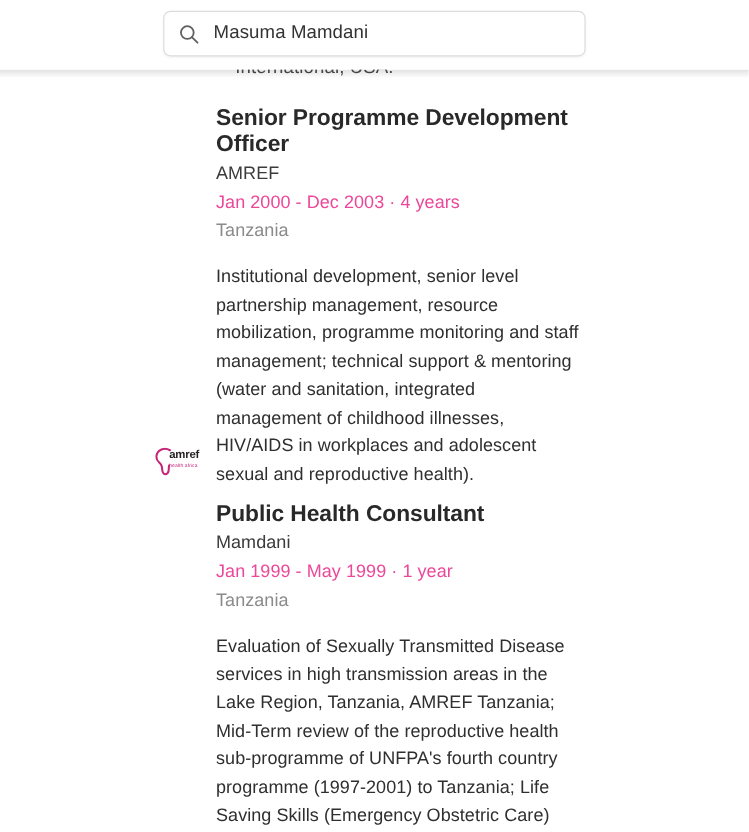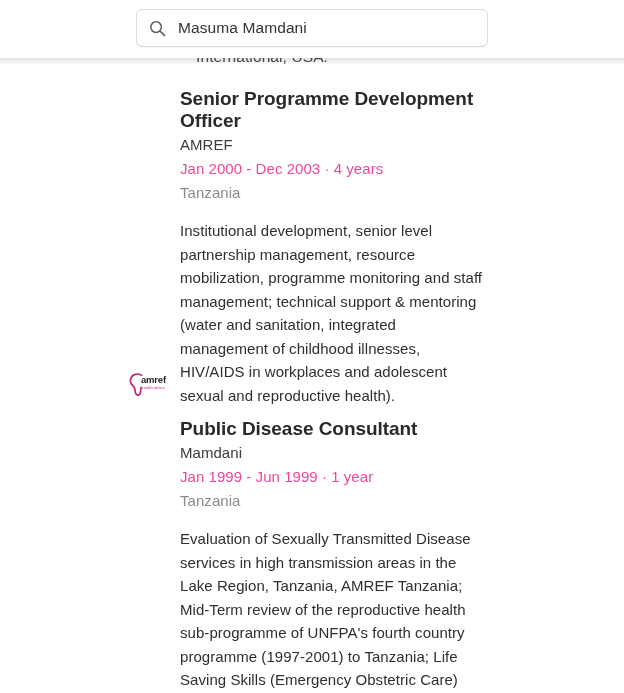--- a/index.html
+++ b/index.html
@@ -280,23 +280,23 @@
 
       <div class="exp-item item-1">
         <div class="exp-logo">
           <div class="logo-generic">
             <div class="bar-tall"></div>
             <div class="bar-short"></div>
             <div class="bar-overlap"></div>
           </div>
         </div>
         <div class="exp-body">
-          <div class="exp-title">Public Disease Consultant</div>
+          <div class="exp-title">Public Health Consultant</div>
           <div class="exp-company">Mamdani</div>
-          <div class="exp-meta">Jan 1999 - Jun 1999  · 1 year</div>
+          <div class="exp-meta">Jan 1999 - May 1999  · 1 year</div>
           <div class="exp-location">Tanzania</div>
           <div class="exp-desc">Evaluation of Sexually Transmitted Disease services in high transmission areas in the Lake Region, Tanzania, AMREF Tanzania; Mid-Term review of the reproductive health sub-programme of UNFPA's fourth country programme (1997-2001) to Tanzania; Life Saving Skills (Emergency Obstetric Care) Needs Assessment Report for Ministry of Health</div>
         </div>
       </div>
 
     </div>
   </div>
 
   <div class="search-overlay">
     <div class="search-box">

